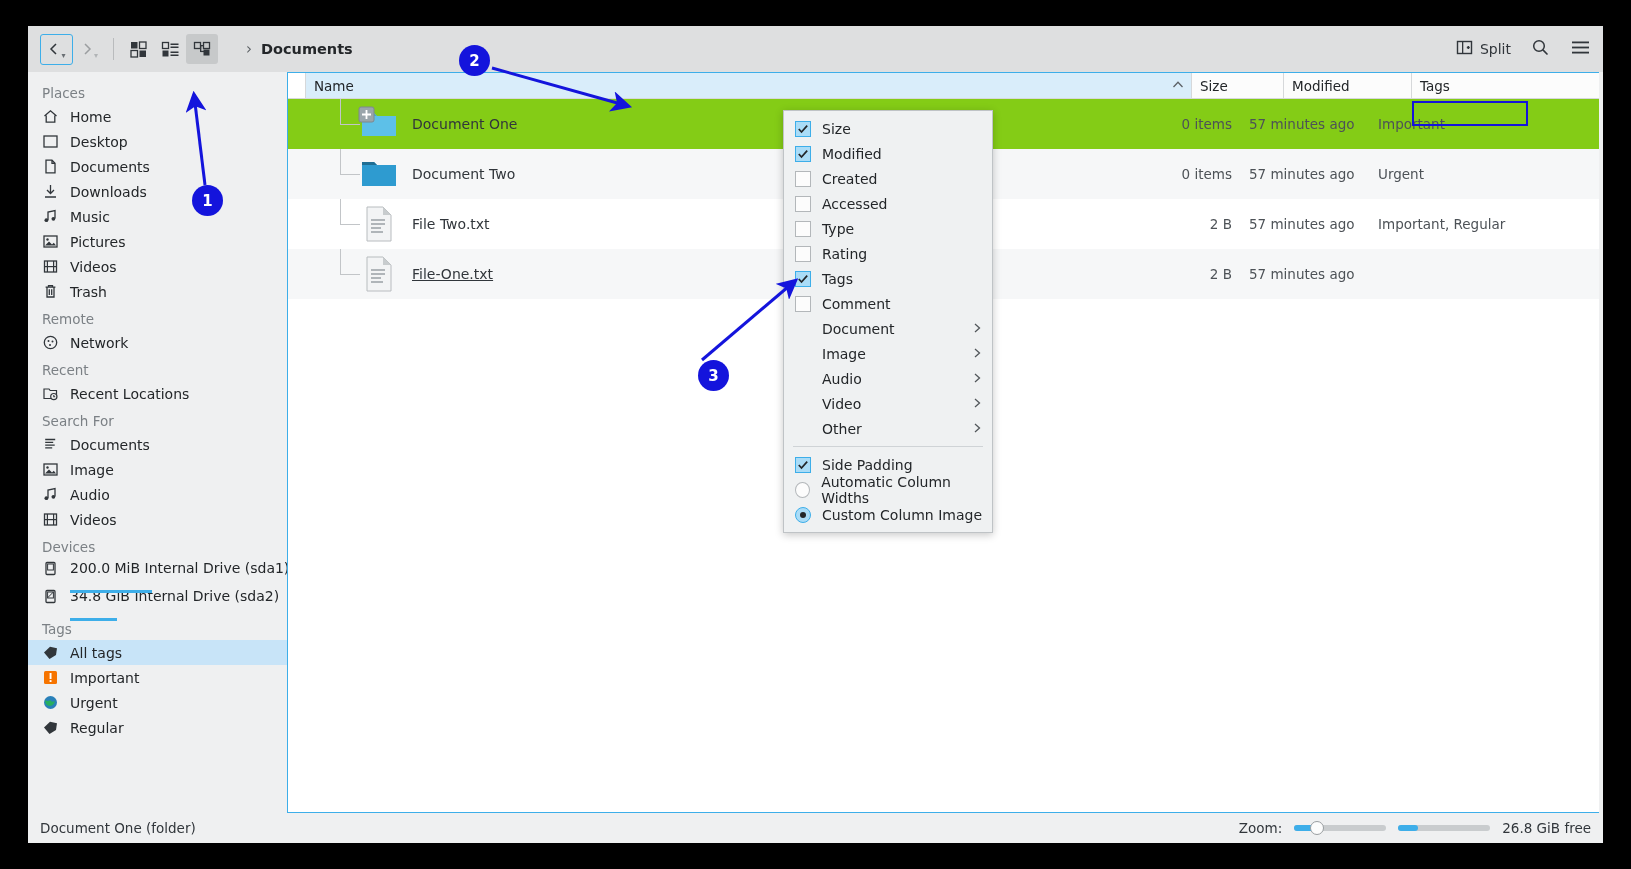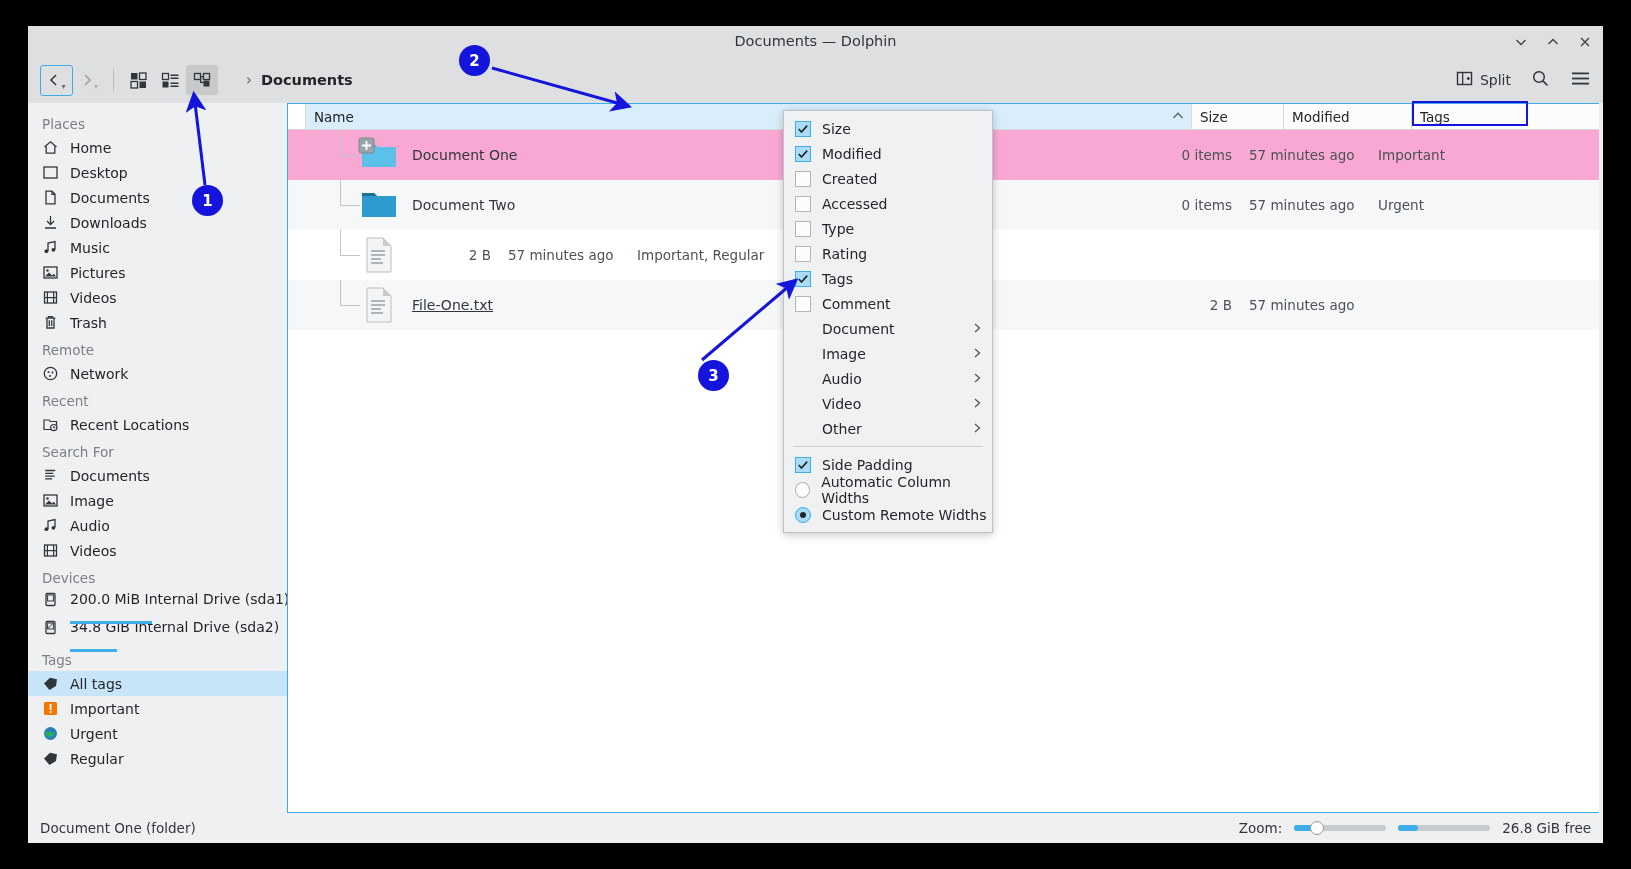--- a/index.html
+++ b/index.html
@@ -140,21 +140,21 @@
   .hcell.modified { flex: 0 0 128px; }
   .hcell.tags { flex: 1 1 auto; border-right: none; }
   .sort-caret { position: absolute; right: 7px; top: 6px; color: #5c6166; font-size: 11px; }
 
   .frow {
     display: flex; align-items: center;
     height: 50px; font-size: 14px; color: #31363b;
     position: relative;
   }
   .frow.alt { background: #f6f7f8; }
-  .frow.sel { background: #f9a8d4; }
+  .frow.sel { background: #84cc16; }
   .fc-indent { flex: 0 0 62px; position: relative; height: 50px; }
   .tree-line-v { position: absolute; left: 52px; top: 0; width: 1px; height: 50px; background: #c2c5c8; }
   .tree-line-v.half { height: 25px; }
   .tree-line-h { position: absolute; left: 52px; top: 25px; width: 20px; height: 1px; background: #c2c5c8; }
   .fc-icon { flex: 0 0 58px; display: flex; align-items: center; justify-content: center; }
   .fc-name { flex: 1 1 auto; padding-left: 4px; }
   .fc-name .underline { text-decoration: underline; }
   .fc-size { flex: 0 0 92px; text-align: right; padding-right: 9px; color: #4d5257; font-size: 13.5px;}
   .fc-mod  { flex: 0 0 128px; padding-left: 8px; color: #4d5257; font-size: 13.5px;}
   .fc-tags { flex: 0 0 230px; padding-left: 9px; color: #4d5257; font-size: 13.5px;}
@@ -193,40 +193,20 @@
     border: 2px solid #1414dc;
   }
 </style>
 </head>
 <body>
 
 <div id="root">
 
   <div id="window">
 
-    <div id="titlebar">
-      <span id="title-text">Documents — Dolphin</span>
-      <div class="win-btns">
-        <span class="win-btn">
-          <svg width="16" height="16" viewBox="0 0 16 16">
-              <path d="M3.5 6 L8 10.5 L12.5 6" fill="none" stroke="#3f4347" stroke-width="1.4"></path>
-            </svg>
-        </span>
-        <span class="win-btn">
-          <svg width="16" height="16" viewBox="0 0 16 16">
-              <path d="M3.5 10 L8 5.5 L12.5 10" fill="none" stroke="#3f4347" stroke-width="1.4"></path>
-            </svg>
-        </span>
-        <span class="win-btn">
-          <svg width="16" height="16" viewBox="0 0 16 16">
-              <path d="M4 4 L12 12 M12 4 L4 12" fill="none" stroke="#3f4347" stroke-width="1.4"></path>
-            </svg>
-        </span>
-      </div>
-    </div>
 
     <div id="toolbar">
       <div class="tb-btn back">
         <svg width="16" height="16" viewBox="0 0 16 16">
             <path d="M10 3 L5 8 L10 13" fill="none" stroke="#31363b" stroke-width="1.5"></path>
           </svg>
         <span class="arrow-caret" style="position:relative;top:6px;left:-1px;">▾</span>
       </div>
       <div class="tb-btn" style="opacity:.38">
         <svg width="16" height="16" viewBox="0 0 16 16">
@@ -576,20 +556,21 @@
               <span class="tree-line-v half"></span>
               <span class="tree-line-h"></span>
             </div>
             <div class="fc-icon">
               <svg width="42" height="38" viewBox="0 0 42 38">
                 <path d="M9 2 h16 l8 8 v26 H9 Z" fill="#f3f4f5" stroke="#b8bcbf"></path>
                 <path d="M25 2 v8 h8 Z" fill="#c8ccce"></path>
                 <path d="M13 15 h14 M13 19 h14 M13 23 h10 M13 27 h12" stroke="#9aa0a5" stroke-width="1.7"></path>
               </svg>
             </div>
+            <div class="fc-name">File Two.txt</div>
             <div class="fc-size">2 B</div>
             <div class="fc-mod">57 minutes ago</div>
             <div class="fc-tags">Important, Regular</div>
           </div>
 
           <div class="frow alt">
             <div class="fc-indent">
               <span class="tree-line-v half"></span>
               <span class="tree-line-h"></span>
             </div>
@@ -740,21 +721,21 @@
 
     <div class="cm-item" style="height:25px;display:flex;align-items:center;padding-left:11px;gap:11px;">
       <span style="width:16px;height:16px;border-radius:50%;border:1px solid #b3b7ba;background:#fcfcfc;"></span>
       <span>Automatic Column Widths</span>
     </div>
 
     <div class="cm-item" style="height:25px;display:flex;align-items:center;padding-left:11px;gap:11px;">
       <span style="width:16px;height:16px;border-radius:50%;border:1px solid #3daee9;background:#aadcf7;display:flex;align-items:center;justify-content:center;">
         <span style="width:6px;height:6px;border-radius:50%;background:#232629;display:block;"></span>
       </span>
-      <span>Custom Remote Widths</span>
+      <span>Custom Column Image</span>
     </div>
   </div>
 
   <svg id="annot">
     <defs>
       <marker id="ah" markerWidth="7" markerHeight="7" refX="5.6" refY="3.5" orient="auto">
         <path d="M0,0 L7,3.5 L0,7 L1.8,3.5 Z" fill="#1414dc"></path>
       </marker>
     </defs>
 

